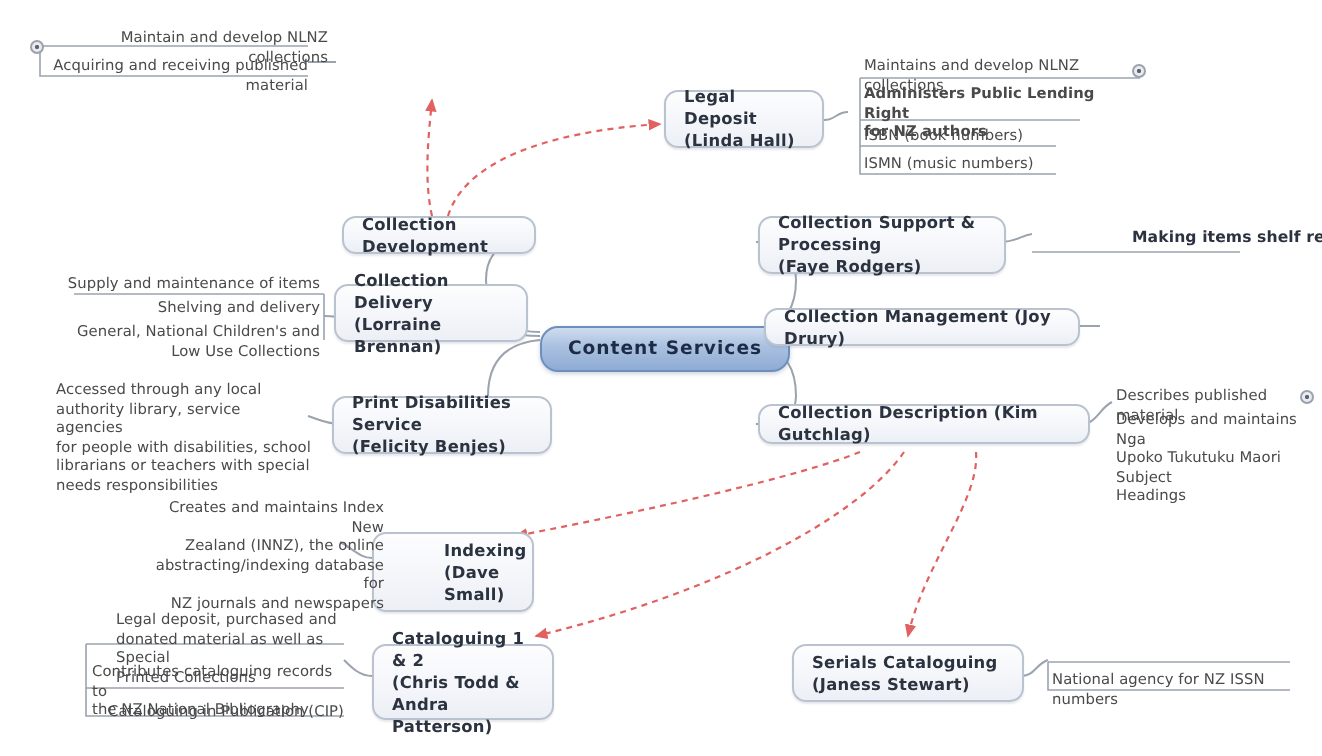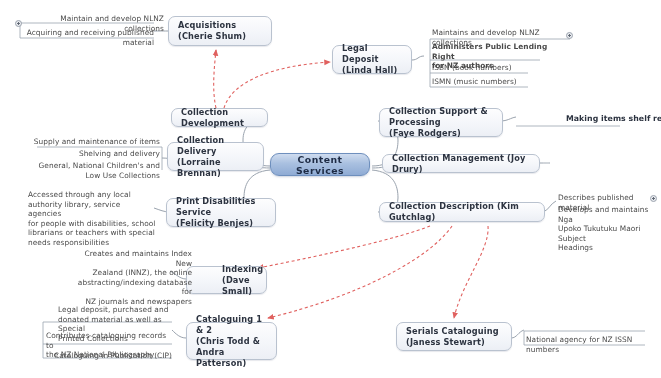--- a/index.html
+++ b/index.html
@@ -139,28 +139,24 @@
 
     <g fill="none" stroke="#e0615f" stroke-width="1.1" stroke-dasharray="3,2.6" marker-end="url(#redarrow)">
       <path d="M216,108 C212,90 214,70 216,50"></path>
       <path d="M224,108 C232,82 270,66 330,62"></path>
       <path d="M430,226 C400,238 330,254 258,268"></path>
       <path d="M452,226 C430,258 360,296 268,318"></path>
       <path d="M488,226 C490,250 462,282 454,318"></path>
     </g>
   </svg>
 
-  <div class="node center" style="left:270px; top:153px; width:100px; height:23px;">
+  <div class="node center" style="left:270px; top:163px; width:125px; height:23px;">
     <span>Content Services</span>
   </div>
 
-  <div class="node" style="left:168px; top:16px; width:104px; height:30px;">
-    <span>Acquisitions
-(Cherie Shum)</span>
-  </div>
 
   <div class="node" style="left:332px; top:45px; width:80px; height:29px;">
     <span>Legal Deposit
 (Linda Hall)</span>
   </div>
 
   <div class="node" style="left:171px; top:108px; width:97px; height:19px;">
     <span>Collection Development</span>
   </div>
 
@@ -180,21 +176,21 @@
   </div>
 
   <div class="node" style="left:382px; top:154px; width:158px; height:19px;">
     <span>Collection Management    (Joy Drury)</span>
   </div>
 
   <div class="node" style="left:379px; top:202px; width:166px; height:20px;">
     <span>Collection Description  (Kim Gutchlag)</span>
   </div>
 
-  <div class="node" style="left:186px; top:266px; width:81px; height:28px;padding-left:35px;">
+  <div class="node" style="left:186px; top:266px; width:81px; height:40px;padding-left:35px;">
     <span>Indexing
 (Dave Small)</span>
   </div>
 
   <div class="node" style="left:186px; top:322px; width:91px; height:38px;">
     <span>Cataloguing 1 &amp; 2
 (Chris Todd &amp;
 Andra Patterson)</span>
   </div>
 

